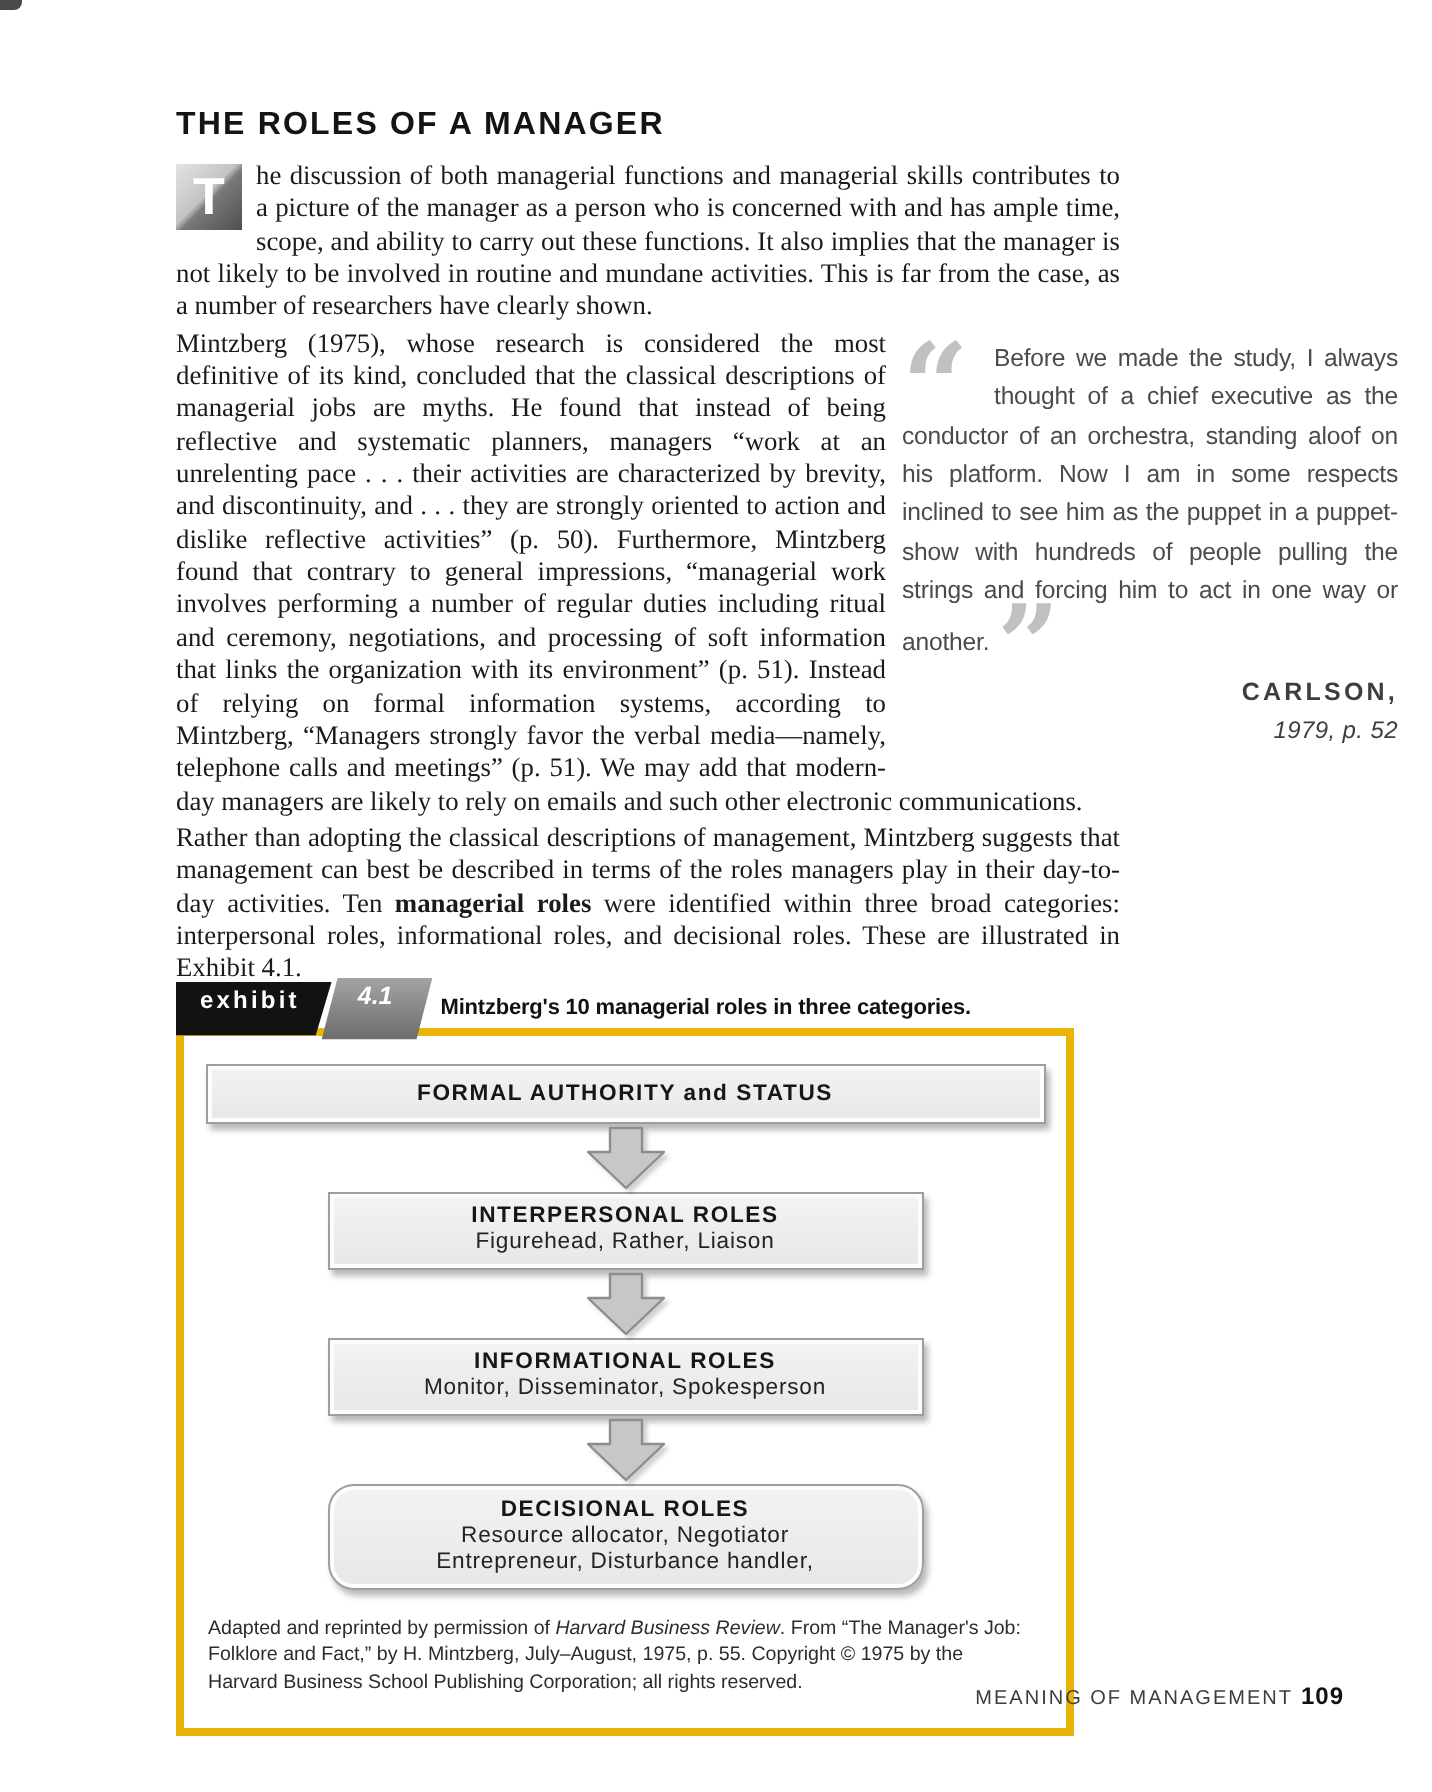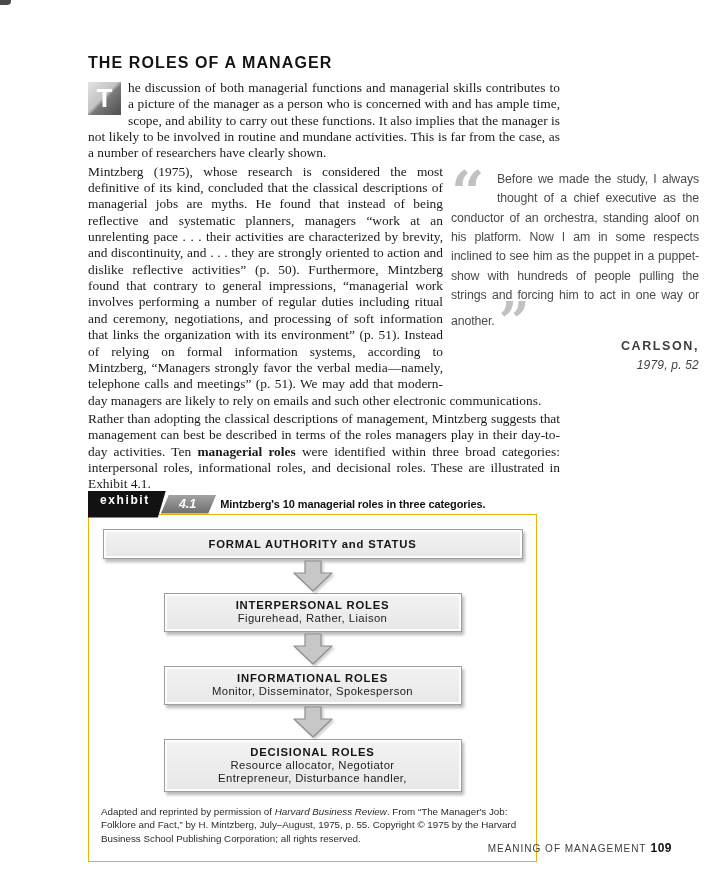--- a/index.html
+++ b/index.html
@@ -52,40 +52,40 @@
   .exhibit{margin-top:2px;width:449px;}
   .ex-header{display:flex;align-items:center;height:19px;}
   .ex-tag-black{
     background:#121212;color:#ffffff;font-family:"Liberation Sans", sans-serif;
     font-weight:bold;font-size:12px;letter-spacing:1.6px;line-height:19px;height:27px;
     padding:0 16px 0 12px;clip-path:polygon(0 0,100% 0,calc(100% - 8px) 100%,0 100%);
   }
   .ex-tag-gray{
     background:linear-gradient(#a3a3a3,#6c6c6c);color:#ffffff;
     font-family:"Liberation Sans", sans-serif;font-weight:bold;font-style:italic;
-    font-size:12.5px;line-height:19px;height:19px;padding:0 20px 0 18px;margin-left:-5px;
+    font-size:12.5px;line-height:19px;height:19px;padding:0 20px 12px 18px;margin-left:-5px;
     clip-path:polygon(8px 0,100% 0,calc(100% - 8px) 100%,0 100%);
   }
   .ex-caption{
     margin-left:4px;font-family:"Liberation Sans", sans-serif;font-weight:bold;
     font-size:11px;color:#111111;letter-spacing:-0.1px;
   }
   .ex-box{
-    border:1px solid #eab308;background:#ffffff;padding-top:14px;
+    border:4px solid #eab308;background:#ffffff;padding-top:14px;
   }
   .dstack{display:flex;flex-direction:column;align-items:center;}
   .dbox{
     background:linear-gradient(#f3f3f3,#e7e7e7);
     border:1px solid #9e9e9e;box-shadow:2px 3px 3px rgba(0,0,0,0.28), inset 0 0 0 2px #fdfdfd;
     text-align:center;font-family:"Liberation Sans", sans-serif;
     display:flex;flex-direction:column;justify-content:center;
   }
   .dbox-wide{width:418px;height:28px;}
   .dbox-mid{width:296px;min-height:37px;}
-  .dbox-tall{width:296px;min-height:51px;}
+  .dbox-tall{width:296px;min-height:51px;border-radius:13px;}
   .dbox-title{font-weight:bold;font-size:11.3px;letter-spacing:0.8px;color:#161616;line-height:14px;}
   .dbox-sub{font-size:11.3px;color:#232323;line-height:13.5px;letter-spacing:0.4px;}
   .arrow{margin:1px 0;filter:drop-shadow(2px 2px 1px rgba(0,0,0,0.18));}
   .ex-credit{
     margin:13px 14px 16px 12px;font-family:"Liberation Sans", sans-serif;
     font-size:9.8px;line-height:13.5px;color:#2c2c2c;text-align:left;letter-spacing:0;
   }
   .ex-credit i{font-style:italic;}
 
   .footer{

